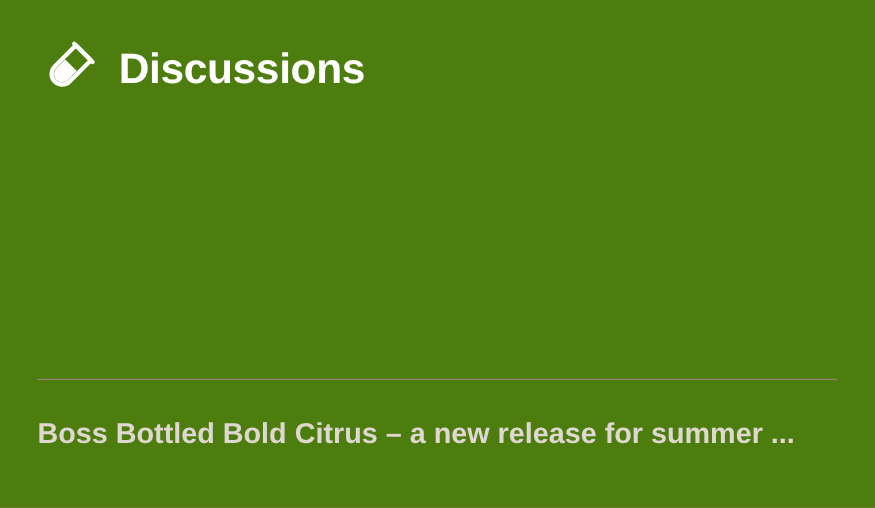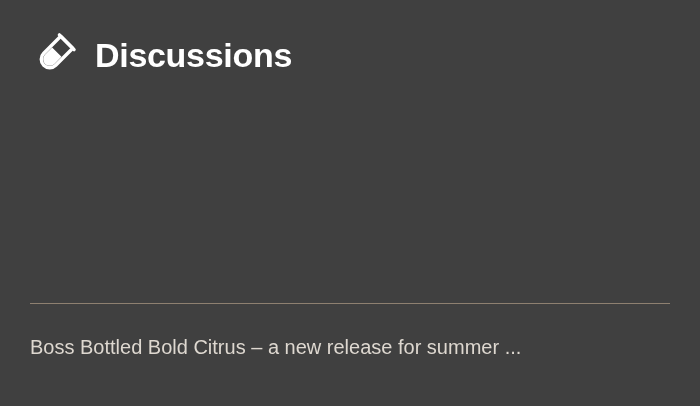--- a/index.html
+++ b/index.html
@@ -11,21 +11,21 @@
     height: 406px;
     overflow: hidden;
     font-family: "Liberation Sans", sans-serif;
     background: #9a8b77;
   }
 
   .panel {
     position: relative;
     width: 700px;
     height: 406px;
-    background: #404040;
+    background: #4d7c0f;
     box-sizing: border-box;
   }
 
   
   .header {
     position: absolute;
     left: 30px;
     top: 29px;
     display: flex;
     align-items: center;
@@ -82,22 +82,22 @@
 
   .list-item {
     display: flex;
     align-items: center;
     height: 86px;
     width: 100%;
     box-sizing: border-box;
   }
 
   .list-item-label {
-    font-size: 20px;
-    font-weight: normal;
+    font-size: 23px;
+    font-weight: bold;
     color: #ded8d0;
     line-height: 1.35;
     white-space: nowrap;
     overflow: hidden;
     text-overflow: ellipsis;
     max-width: 625px;
   }
 </style>
 </head>
 <body>

